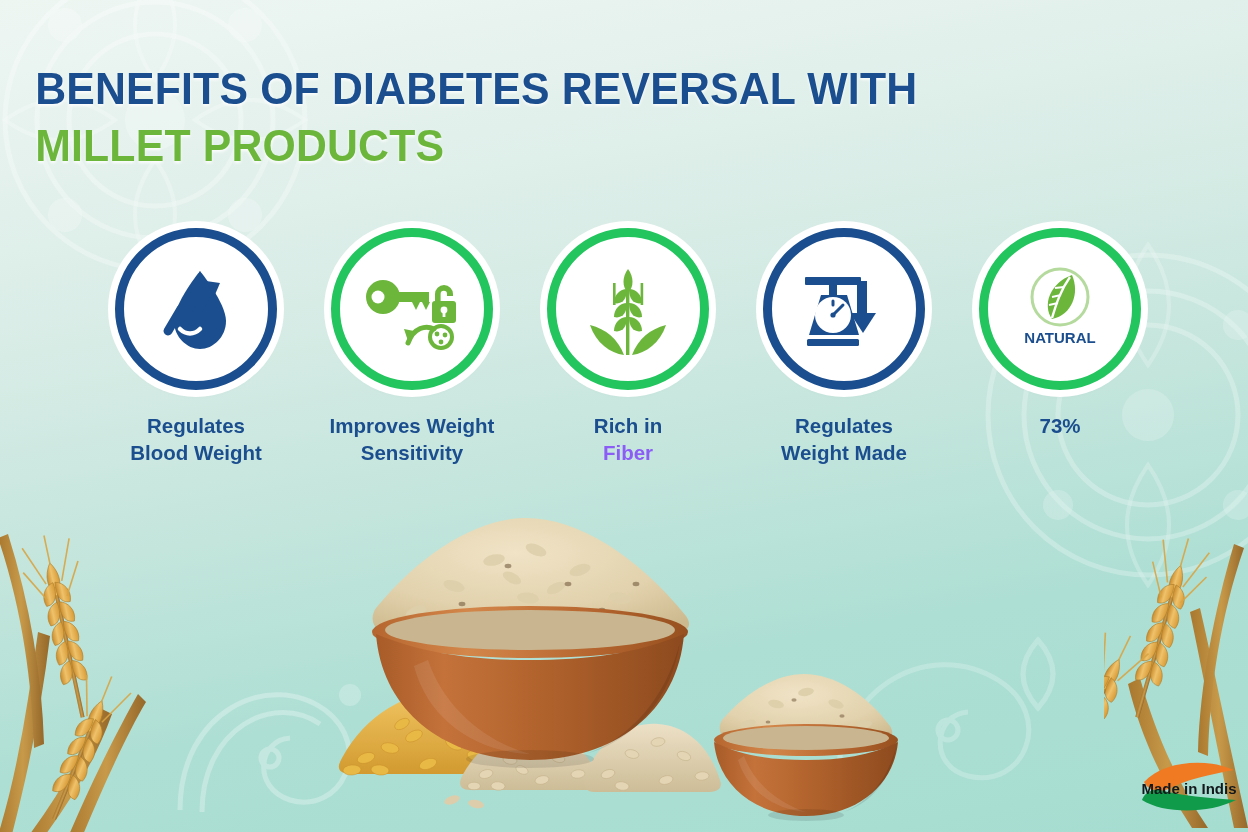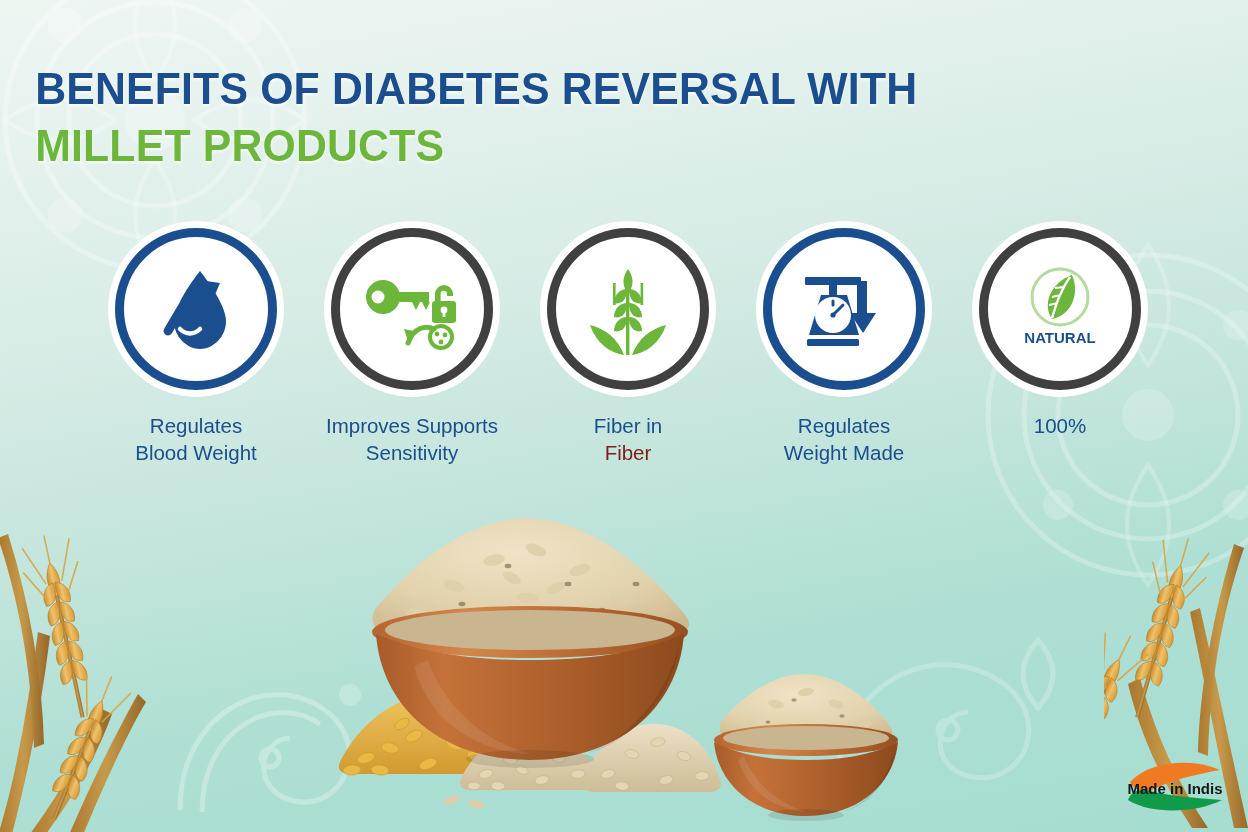--- a/index.html
+++ b/index.html
@@ -29,38 +29,38 @@
   .benefits{position:absolute;top:228px;left:108px;width:1040px;display:flex;justify-content:space-between;}
   .benefit{width:176px;display:flex;flex-direction:column;align-items:center;}
   .ring{
     width:162px;height:162px;border-radius:50%;
     background:#ffffff;box-sizing:border-box;
     display:flex;align-items:center;justify-content:center;
     box-shadow:0 0 0 7px #ffffff, 0 3px 7px rgba(0,0,0,.10);
     position:relative;
   }
   .ring.blue{border:9px solid #1b4e8e;}
-  .ring.green{border:9px solid #404040;}
+  .ring.green{border:9px solid #22c55e;}
   .ring svg{display:block;}
   .caption{
-    margin-top:22px;text-align:center;font-size:20.5px;font-weight:normal;
+    margin-top:22px;text-align:center;font-size:20.5px;font-weight:bold;
     line-height:1.32;color:#1b4e8e;
   }
-  .caption .hl{color:#7f1d1d;}
+  .caption .hl{color:#8b5cf6;}
 
   
   .hero{position:absolute;left:336px;top:508px;width:580px;height:324px;}
   .hero svg{display:block;}
 
   
   .wheat-left{position:absolute;left:-12px;top:512px;width:160px;height:330px;}
   .wheat-right{position:absolute;right:-6px;top:528px;width:150px;height:300px;}
 
   
-  .badge{position:absolute;right:14px;bottom:6px;width:118px;height:70px;}
+  .badge{position:absolute;right:0;bottom:6px;width:118px;height:70px;}
 </style>
 </head>
 <body>
 
 <div id="stage">
 
   <div class="wm" style="left:-60px;top:-70px;">
     <svg width="430" height="420" viewBox="0 0 430 420">
       <g fill="none" stroke="#ffffff" stroke-width="5" opacity=".5">
         <circle cx="215" cy="190" r="150"></circle>
@@ -173,21 +173,21 @@
             <g>
               <circle cx="79" cy="76" r="11" fill="none" stroke="#6cb63c" stroke-width="4"></circle>
               <circle cx="75" cy="73" r="2.4" fill="#6cb63c"></circle>
               <circle cx="83" cy="74" r="2.4" fill="#6cb63c"></circle>
               <circle cx="79" cy="81" r="2.4" fill="#6cb63c"></circle>
             </g>
           </svg>
         </span>
       </div>
       <div class="caption">
-        <span>Improves Supports</span><br>
+        <span>Improves Weight</span><br>
         <span>Sensitivity</span>
       </div>
     </div>
 
     <div class="benefit">
       <div class="ring green">
         <span>
           <svg width="96" height="100" viewBox="0 0 96 100">
             <g fill="#6cb63c">
               <rect x="46" y="26" width="3.4" height="70"></rect>
@@ -202,21 +202,21 @@
               </g>
               <rect x="33" y="24" width="2.6" height="22"></rect>
               <rect x="60.6" y="24" width="2.6" height="22"></rect>
               <path d="M44 96 C38 80 26 70 10 66 C16 84 30 94 44 96z"></path>
               <path d="M52 96 C58 80 70 70 86 66 C80 84 66 94 52 96z"></path>
             </g>
           </svg>
         </span>
       </div>
       <div class="caption">
-        <span>Fiber in</span><br>
+        <span>Rich in</span><br>
         <span class="hl">Fiber</span>
       </div>
     </div>
 
     <div class="benefit">
       <div class="ring blue">
         <span>
           <svg width="98" height="92" viewBox="0 0 98 92">
             <g fill="#1b4e8e">
               <rect x="10" y="14" width="56" height="8" rx="1"></rect>
@@ -251,21 +251,21 @@
             <g stroke="#ffffff" stroke-width="1.8" fill="none">
               <path d="M56 30 l-9 1"></path>
                 <path d="M53 38 l-9 2"></path>
                 <path d="M50 46 l-9 2"></path>
             </g>
             <text x="52" y="86" text-anchor="middle" font-family="Liberation Sans, sans-serif" font-size="15" font-weight="bold" fill="#1b4e8e">NATURAL</text>
           </svg>
         </span>
       </div>
       <div class="caption">
-        <span>100%</span>
+        <span>73%</span>
       </div>
     </div>
 
   </div>
 
   <div class="wheat-left">
     <svg width="160" height="330" viewBox="0 0 160 330">
       <defs>
         <linearGradient id="gw" x1="0" y1="0" x2="1" y2="0">
           <stop offset="0" stop-color="#c98a2c"></stop>

